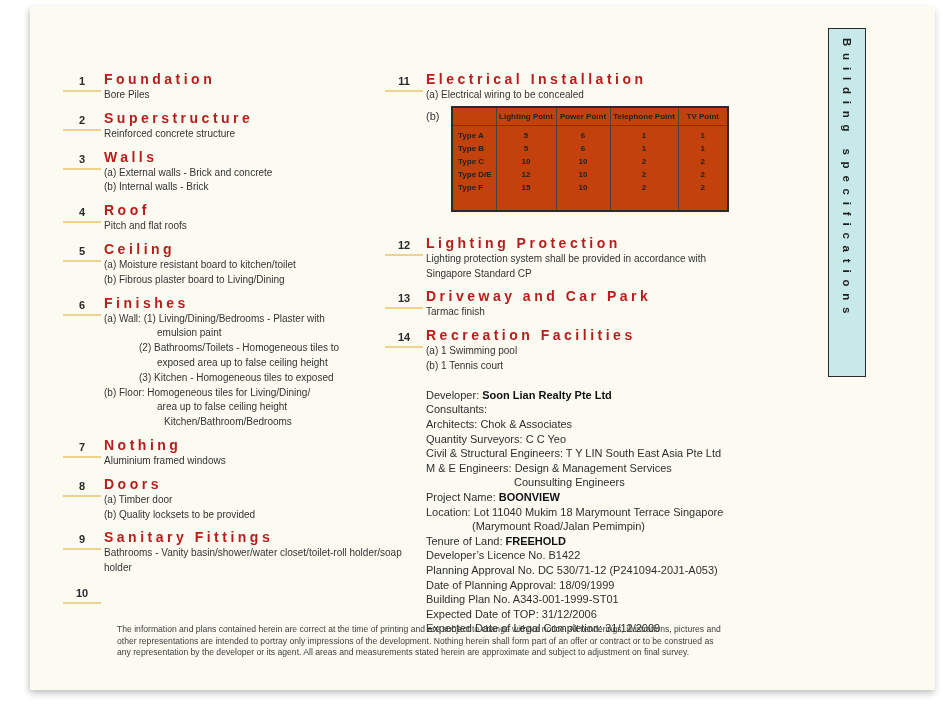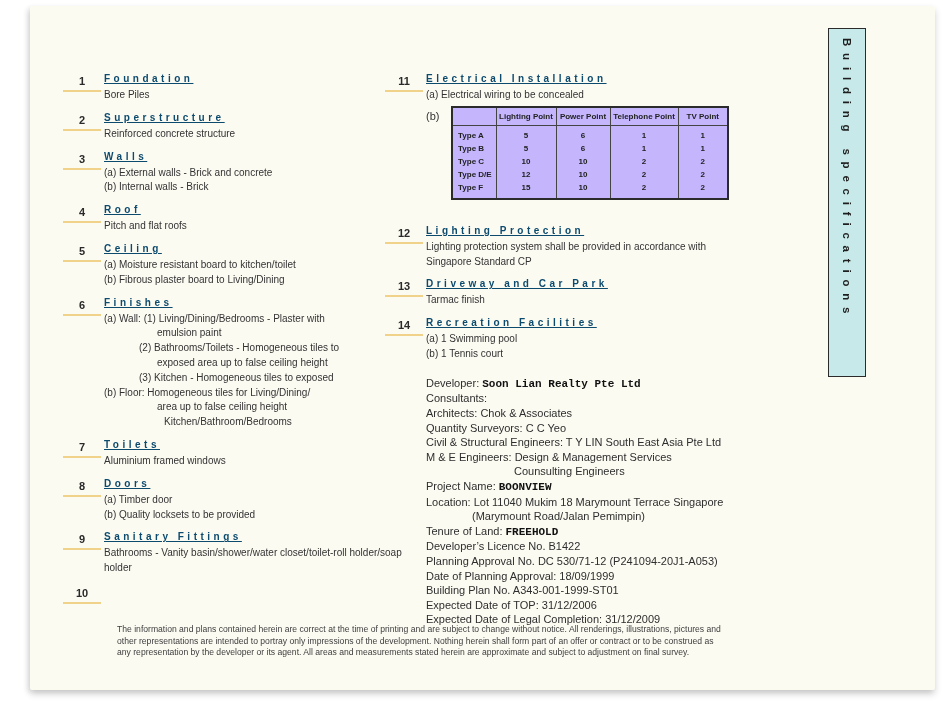--- a/index.html
+++ b/index.html
@@ -21,48 +21,48 @@
   
   .item{display:flex;margin-bottom:8px;}
   .num{
     flex:none;width:38px;text-align:center;
     font-weight:bold;font-size:11px;color:#2a2a2a;
     border-bottom:2px solid #f0d28a;
     align-self:flex-start;padding:2px 0 3px 0;margin-top:1px;
   }
   .item-body{padding-left:3px;flex:1;min-width:0;}
   .item-title{
-    font-weight:bold;font-size:10px;color:#0c4a6e;
-    letter-spacing:3.5px;line-height:14px;margin-bottom:2px;white-space:nowrap;text-decoration:underline;
+    font-weight:bold;font-size:14px;color:#b91c1c;
+    letter-spacing:3.5px;line-height:14px;margin-bottom:2px;white-space:nowrap;
   }
   .line{font-size:10px;color:#333;line-height:14.8px;}
   .ind1{padding-left:35px;}
   .ind2{padding-left:53px;}
   .ind3{padding-left:60px;}
   
   .tbl-wrap{display:flex;margin-top:3px;margin-bottom:16px;}
   .tbl-label{flex:none;width:25px;font-size:11px;color:#333;padding-top:4px;}
   table.points{
-    border-collapse:collapse;background:#c4b5fd;
+    border-collapse:collapse;background:#c2410c;
     border:2px solid #2b2b2b;table-layout:fixed;
   }
   table.points th, table.points td{
     border-left:1px solid #444;font-size:8px;color:#222;
     text-align:center;padding:0 2px;overflow:hidden;white-space:nowrap;
   }
   table.points th:first-child, table.points td:first-child{border-left:none;text-align:left;padding-left:5px;}
   table.points thead th{height:17px;border-bottom:1px solid #444;font-weight:bold;}
   table.points tbody td{height:13px;font-weight:bold;}
   table.points tbody tr:first-child td{padding-top:3px;}
-  table.points tbody tr:last-child td{padding-bottom:4px;margin-top:42px;}
+  table.points tbody tr:last-child td{padding-bottom:16px;margin-top:42px;}
   col.c0{width:44px;} col.c1{width:60px;} col.c2{width:54px;} col.c3{width:68px;} col.c4{width:50px;}
   
   .info{margin-top:14px;}
   .info-line{font-size:11px;color:#2e2e2e;line-height:14.6px;}
-  .info-line b{color:#111;font-family:Liberation Mono, monospace;}
+  .info-line b{color:#111;}
   
   .disclaimer{
     position:absolute;left:67px;top:618px;width:612px;
     font-size:8.6px;color:#3d3d3d;line-height:11.6px;margin-left:20px;
   }
   
   .side-tab{
     position:absolute;left:798px;top:22px;width:36px;height:347px;
     background:#c8e9e9;border:1.5px solid #2b2b2b;
     display:flex;justify-content:center;
@@ -126,21 +126,21 @@
           <div class="line ind2">exposed area up to false ceiling height</div>
           <div class="line ind1">(3) Kitchen - Homogeneous tiles to exposed</div>
           <div class="line">(b) Floor:      Homogeneous tiles for Living/Dining/</div>
           <div class="line ind2">area up to false ceiling height</div>
           <div class="line ind3">Kitchen/Bathroom/Bedrooms</div>
         </div>
       </div>
       <div class="item">
         <div class="num">7</div>
         <div class="item-body">
-          <div class="item-title">Toilets</div>
+          <div class="item-title">Nothing</div>
           <div class="line">Aluminium framed windows</div>
         </div>
       </div>
       <div class="item">
         <div class="num">8</div>
         <div class="item-body">
           <div class="item-title">Doors</div>
           <div class="line">(a) Timber door</div>
           <div class="line">(b) Quality locksets to be provided</div>
         </div>

